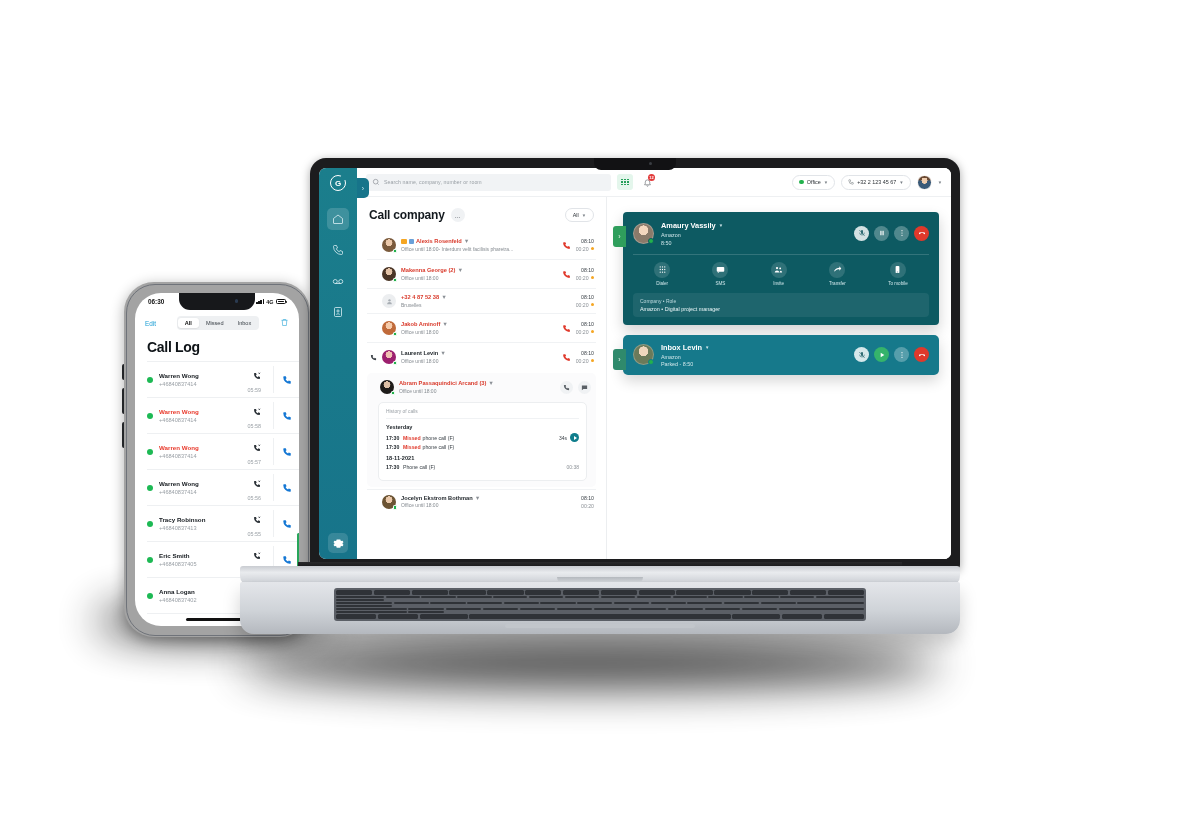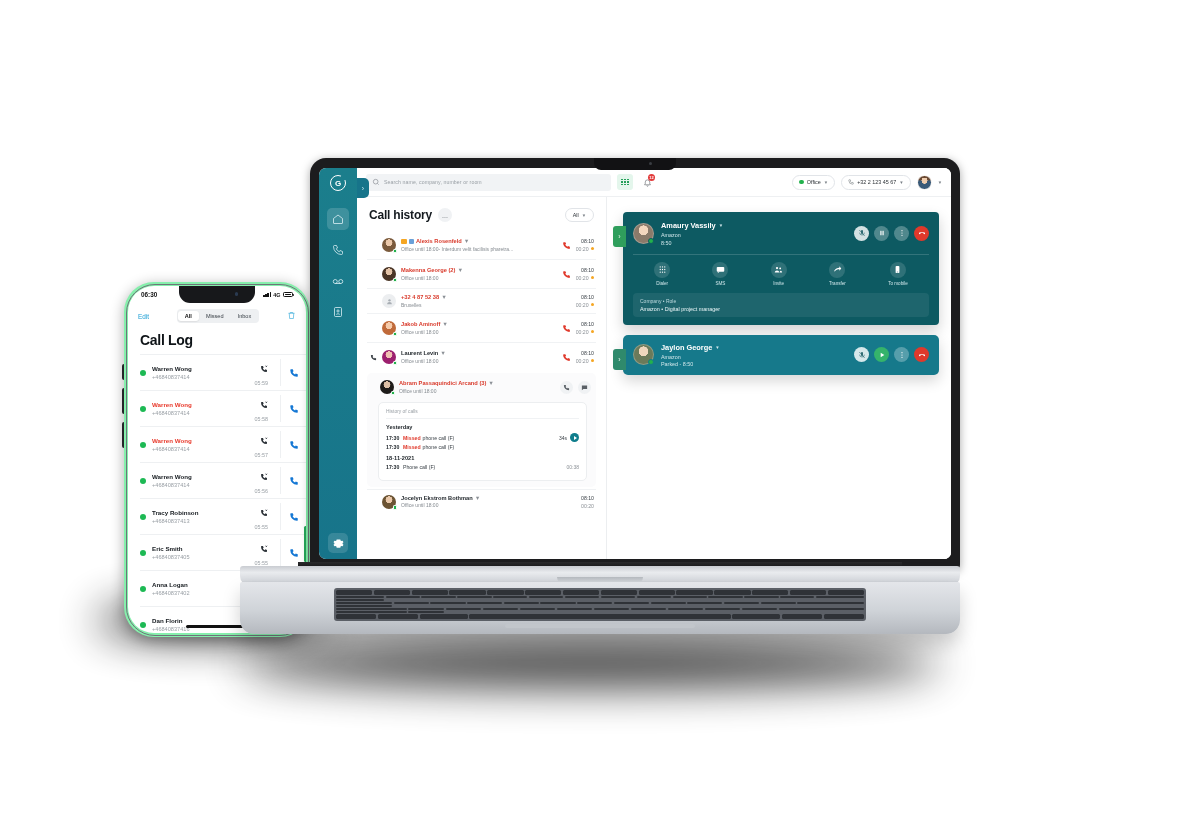--- a/index.html
+++ b/index.html
@@ -230,23 +230,23 @@
          display:flex;align-items:center;justify-content:center; }
   .abtn svg{ width:9px;height:9px;fill:#fff; }
   .alabel{ font-size:4.6px; color:#cfe6ea; }
   .note-box{ background:rgba(255,255,255,.07); border-radius:4px; padding:5px 7px; margin-top:7px; }
   .note-k{ font-size:5px; color:#bcd9de; }
   .note-v{ font-size:5.4px; color:#eaf6f8; margin-top:2px; }
 
   
   #phone{ position:absolute; left:124px; top:282px; width:186px; height:355px; }
   .p-body{
-    position:absolute; inset:0; background:#86efac; border-radius:30px;
+    position:absolute; inset:0; background:#a3a3a3; border-radius:30px;
     box-shadow:0 3px 14px rgba(0,0,0,.32);
-    padding:4px;
+    padding:11px;
   }
   .p-body::before{ content:""; position:absolute; inset:1.5px; border-radius:29px; border:1.2px solid #6f737a; }
   .p-scr{ position:relative; width:100%; height:100%; background:#fff; border-radius:26px; overflow:hidden; }
   .p-notch{
     position:absolute; left:50%; transform:translateX(-50%); top:0;
     width:76px; height:17px; background:#17181b; border-radius:0 0 11px 11px; z-index:4;
   }
   .p-notch i{ position:absolute; right:17px; top:6px; width:3.5px;height:3.5px;border-radius:50%;background:#2a3a50; }
   .p-status{ height:17px; display:flex; align-items:center; justify-content:space-between; padding:0 13px; }
   .p-time{ font-size:6.4px; font-weight:700; color:#111; }
@@ -555,21 +555,21 @@
               </div>
               <div class="av-top"></div>
               <span class="caret">▼</span>
             </div>
           </div>
 
           <div class="content">
 
             <div class="listpane">
               <div class="list-head">
-                <span class="list-title">Call history</span>
+                <span class="list-title">Call company</span>
                 <span class="ellipsis-btn">...</span>
                 <span class="filter-pill">
                   <span>All</span>
                   <span class="caret">▼</span>
                 </span>
               </div>
               <div class="rows" id="ch-rows">
                   <div class="row">
                     <span class="row-pre"></span>
                     <div class="av" style="background:#7a5a3c;background-image:radial-gradient(circle at 50% 35%, rgba(255,220,190,.85) 0 30%, transparent 31%)">
@@ -889,21 +889,21 @@
                 </div>
                 <div class="callcard">
                   <span class="grip g2">›</span>
                   <div class="card-b" style="background:#16798b">
                     <div class="cc-top">
                       <div class="cc-av" style="background:#6b7a5a;background-image:radial-gradient(circle at 50% 33%, rgba(255,225,200,.9) 0 30%, transparent 31%)">
                         <span class="pres" style="border-color:#16798b"></span>
                       </div>
                       <div>
                         <div class="cc-name">
-                          <span class="cn">Jaylon George </span>
+                          <span class="cn">Inbox Levin </span>
                           <span class="caret" style="color:#cfe6ea">▼</span>
                         </div>
                         <div class="cc-sub">Amazon</div>
                         <div class="cc-sub2">Parked - 8:50</div>
                       </div>
                       <div class="cc-btns">
                         <span class="cb light">
                           <svg viewBox="0 0 24 24" fill="#2f6b73">
                             <path d="M12 3a3 3 0 0 1 3 3v6a3 3 0 0 1-6 0V6a3 3 0 0 1 3-3z"></path>
                             <path d="M5 11a7 7 0 0 0 14 0" stroke="#2f6b73" stroke-width="2" fill="none"></path>

